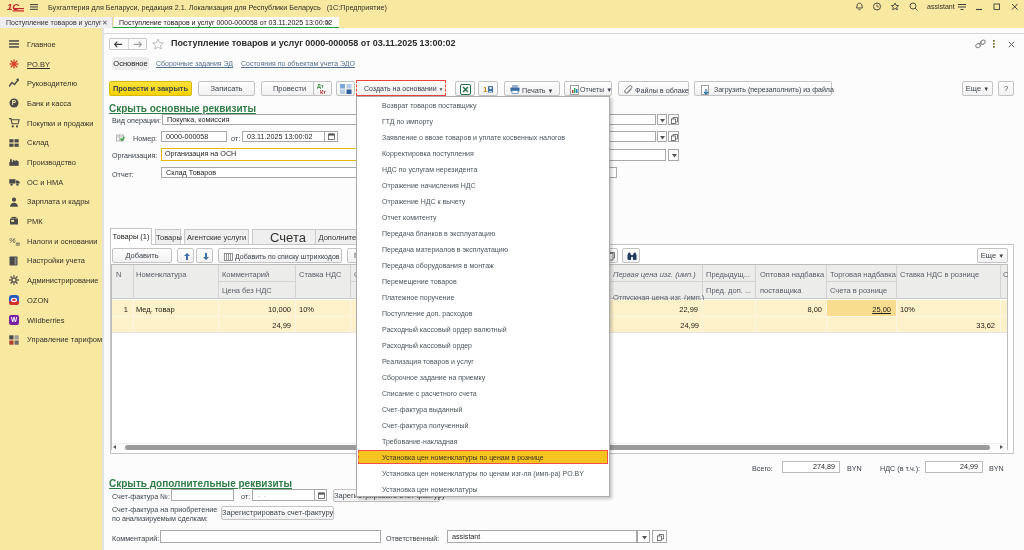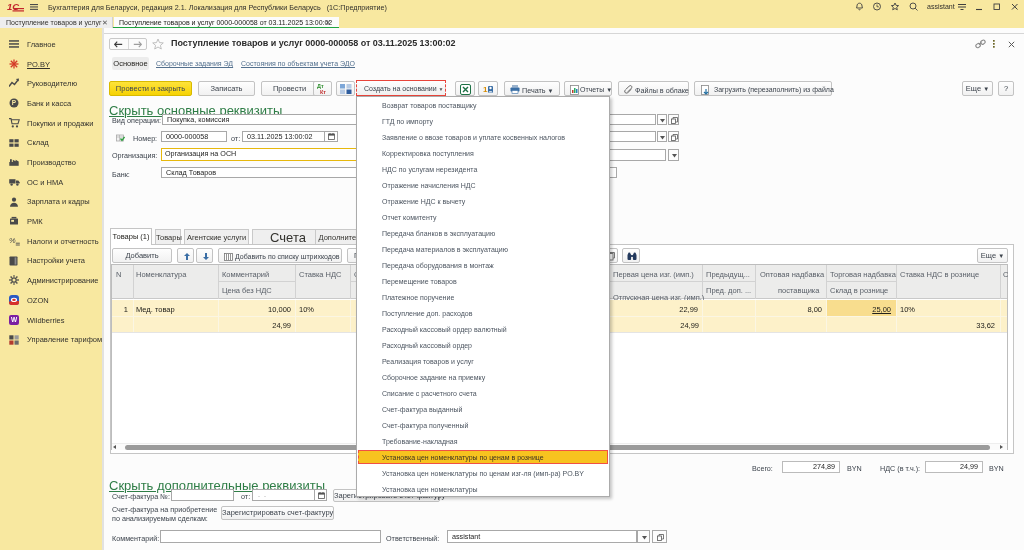--- a/index.html
+++ b/index.html
@@ -3,21 +3,21 @@
 <style>
 *{margin:0;padding:0;box-sizing:border-box;}
 html,body{width:1024px;height:550px;overflow:hidden;}
 body{font-family:"Liberation Sans",sans-serif;position:relative;background:#fcfcfc;color:#333;}
 .abs{position:absolute;}
 svg{display:block;}
 .lbl{position:absolute;font-size:7.2px;color:#3c434c;white-space:nowrap;}
 .inp{position:absolute;background:#fff;border:1px solid #a8a8a8;font-size:7.2px;color:#1e1e1e;white-space:nowrap;}
 .btn{position:absolute;background:linear-gradient(#fefefe,#f1f1f1);border:1px solid #c3c3c3;border-radius:2px;font-size:7.5px;color:#3c434c;text-align:center;white-space:nowrap;}
 .sq{position:absolute;background:#fdfdfd;border:1px solid #a8a8a8;color:#555;text-align:center;}
-.glink{position:absolute;font-size:13px;color:#2e7d46;text-decoration:underline;white-space:nowrap;}
+.glink{position:absolute;font-size:10px;color:#2e7d46;text-decoration:underline;white-space:nowrap;font-weight:bold;}
 .mi{position:absolute;font-size:7px;color:#4c5560;white-space:nowrap;}
 .th{position:absolute;font-size:7.5px;color:#5a6069;white-space:nowrap;}
 .td{position:absolute;font-size:7.5px;color:#22211c;white-space:nowrap;}
 .si{position:absolute;font-size:7.5px;color:#33322e;white-space:nowrap;}
 </style></head>
 <body>
 <div class="abs" style="left:0;top:0;width:1024px;height:13px;background:#f8e8a0;"></div>
 <div class="abs" style="left:7px;top:2px;width:18px;height:10px;">
 <svg width="18" height="10" viewBox="0 0 18 10">
 <text x="0" y="8" font-size="9.5" font-weight="bold" font-style="italic" fill="#c2252b" font-family="Liberation Sans">1С</text>
@@ -155,21 +155,21 @@
     <div class="si" style="left:27px;top:189.1px;">РМК</div>
     <div class="abs" style="left:9px;top:208.0px;width:11px;height:10px;">
       <svg width="11" height="10" viewBox="0 0 11 10">
         <text x="0" y="6.8" font-size="7.5" fill="#4a4a4a" font-family="Liberation Sans" font-style="italic">%</text>
         <g stroke="#4a4a4a" stroke-width="0.9">
           <line x1="6.8" y1="7.2" x2="10.8" y2="7.2"></line>
           <line x1="6.8" y1="9" x2="10.8" y2="9"></line>
         </g>
       </svg>
     </div>
-    <div class="si" style="left:27px;top:208.8px;">Налоги и отчетность</div>
+    <div class="si" style="left:27px;top:208.8px;">Налоги и основании</div>
     <div class="abs" style="left:9px;top:227.7px;width:11px;height:10px;">
       <svg width="9" height="10" viewBox="0 0 9 10">
         <rect x="0.5" y="0.4" width="8" height="9.2" fill="#4a4a4a" rx="0.8"></rect>
         <rect x="5.6" y="1.4" width="1.8" height="7.2" fill="#8a8a8a"></rect>
       </svg>
     </div>
     <div class="si" style="left:27px;top:228px;">Настройки учета</div>
     <div class="abs" style="left:9px;top:247.4px;width:11px;height:10px;">
       <svg width="10" height="10" viewBox="0 0 10 10">
         <g fill="none" stroke="#4a4a4a" stroke-width="1.3">
@@ -252,21 +252,21 @@
     </svg>
   </div>
 <div class="abs" style="left:1008px;top:41px;width:7px;height:7px;">
     <svg width="7" height="7" viewBox="0 0 7 7">
       <path d="M0.8 0.8 L6.2 6.2 M6.2 0.8 L0.8 6.2" stroke="#5a5a5a" stroke-width="1"></path>
     </svg>
   </div>
 <div class="abs" style="left:112px;top:57px;width:37px;height:13px;background:#ececec;border-radius:2px;font-size:7.5px;color:#23221e;text-align:center;line-height:13px;">Основное</div>
 <div class="abs" style="left:156px;top:60px;font-size:7px;color:#53708e;text-decoration:underline;white-space:nowrap;">Сборочные задания ЭД</div>
 <div class="abs" style="left:241px;top:60px;font-size:7px;color:#53708e;text-decoration:underline;white-space:nowrap;">Состояния по объектам учета ЭДО</div>
-<div class="btn" style="left:109px;top:81px;width:83px;height:15px;background:linear-gradient(#fee33b,#f6d203);border-color:#d8ba00;line-height:13px;color:#3f4652;font-weight:normal;">Провести и закрыть</div>
+<div class="btn" style="left:109px;top:81px;width:83px;height:15px;background:linear-gradient(#fee33b,#f6d203);border-color:#d8ba00;line-height:13px;color:#3f4652;font-weight:bold;">Провести и закрыть</div>
 <div class="btn" style="left:198px;top:81px;width:57px;height:15px;line-height:13px;">Записать</div>
 <div class="btn" style="left:261px;top:81px;width:57px;height:15px;line-height:13px;">Провести</div>
 <div class="btn" style="left:313px;top:81px;width:19px;height:15px;">
     <span style="position:absolute;left:3px;top:1px;font-size:5.5px;color:#2f8f2f;font-weight:bold;">Дт</span>
     <span style="position:absolute;left:6px;top:7px;font-size:5.5px;color:#c03030;font-weight:bold;">Кт</span>
   </div>
 <div class="btn" style="left:336px;top:81px;width:19px;height:15px;">
     <svg style="position:absolute;left:3px;top:2px;" width="12" height="10" viewBox="0 0 12 10">
       <rect x="0" y="0" width="5" height="4.5" fill="#7da7d8"></rect>
       <rect x="6.5" y="0" width="5" height="4.5" fill="#b8cbe4"></rect>
@@ -369,21 +369,21 @@
     </svg>
   </div>
 <div class="lbl" style="left:112px;top:151px;">Организация:</div>
 <div class="abs" style="left:161px;top:147.5px;width:440px;height:13px;border:1.5px solid #e7b80c;background:#fff;font-size:7.2px;color:#1e1e1e;line-height:10px;padding-left:3px;white-space:nowrap;">Организация на ОСН</div>
 <div class="inp" style="left:560px;top:149px;width:106px;height:12px;"></div>
 <div class="sq" style="left:668px;top:149px;width:11px;height:12px;">
     <svg width="5" height="4" viewBox="0 0 5 4" style="position:absolute;left:2.5px;top:4px;">
       <path d="M0 0 L5 0 L2.5 3.5Z" fill="#555"></path>
     </svg>
   </div>
-<div class="lbl" style="left:112px;top:170px;">Банк:</div>
+<div class="lbl" style="left:112px;top:170px;">Отчет:</div>
 <div class="inp" style="left:161px;top:167px;width:456px;height:11px;line-height:9px;padding-left:4px;">Склад Товаров</div>
 <div class="abs" style="left:110px;top:244px;width:904px;height:210px;background:#fff;border:1px solid #c5c5c5;"></div>
 <div class="abs" style="left:110px;top:228px;width:42px;height:17px;background:#fff;border:1px solid #c5c5c5;border-bottom:none;font-size:7.5px;color:#23221e;text-align:center;line-height:15px;">Товары (1)</div>
 <div class="abs" style="left:155px;top:228.5px;width:26px;height:15.5px;background:#efefef;border:1px solid #c9c9c9;border-bottom:none;font-size:7.5px;color:#33322e;text-align:center;line-height:15px;">Товары</div>
 <div class="abs" style="left:184px;top:228.5px;width:65px;height:15.5px;background:#efefef;border:1px solid #c9c9c9;border-bottom:none;font-size:7.5px;color:#33322e;text-align:center;line-height:15px;">Агентские услуги</div>
 <div class="abs" style="left:252px;top:228.5px;width:72px;height:15.5px;background:#efefef;border:1px solid #c9c9c9;border-bottom:none;font-size:13px;color:#33322e;text-align:center;line-height:15px;">Счета расчетов</div>
 <div class="abs" style="left:315px;top:228.5px;width:61px;height:15.5px;background:#efefef;border:1px solid #c9c9c9;border-bottom:none;font-size:7.5px;color:#33322e;text-align:center;line-height:15px;">Дополнительно</div>
 <div class="btn" style="left:112px;top:248px;width:60px;height:15px;line-height:13px;">Добавить</div>
 <div class="btn" style="left:177px;top:248px;width:17px;height:15px;">
     <svg style="position:absolute;left:5.5px;top:4px;" width="6" height="7" viewBox="0 0 6 7">
@@ -434,31 +434,31 @@
     <div style="position:absolute;left:888px;top:0;width:1px;height:34px;background:#d2d2d2;"></div>
     <div style="position:absolute;left:106px;top:16px;width:77px;height:1px;background:#d2d2d2;"></div>
     <div style="position:absolute;left:238px;top:16px;width:352px;height:1px;background:#d2d2d2;"></div>
     <div style="position:absolute;left:590px;top:16px;width:53px;height:1px;background:#d2d2d2;"></div>
     <div style="position:absolute;left:714px;top:16px;width:70px;height:1px;background:#d2d2d2;"></div>
     <div class="th" style="left:4px;top:5px;">N</div>
     <div class="th" style="left:24px;top:5px;">Номенклатура</div>
     <div class="th" style="left:110px;top:5px;">Комментарий</div>
     <div class="th" style="left:187px;top:5px;">Ставка НДС</div>
     <div class="th" style="left:242px;top:5px;">С</div>
-    <div class="th" style="left:501px;top:5px;">Первая цена изг. (имп.)</div>
+    <div class="th" style="left:501px;top:5px;font-style:italic;">Первая цена изг. (имп.)</div>
     <div class="th" style="left:594px;top:5px;">Предыдущ...</div>
     <div class="th" style="left:648px;top:5px;">Оптовая надбавка</div>
     <div class="th" style="left:718px;top:5px;">Торговая надбавка</div>
     <div class="th" style="left:788px;top:5px;">Ставка НДС в рознице</div>
     <div class="th" style="left:891px;top:5px;">С</div>
     <div class="th" style="left:110px;top:21px;">Цена без НДС</div>
     <div class="th" style="left:501px;top:28px;">Отпускная цена изг. (имп.)</div>
     <div class="th" style="left:594px;top:21px;">Пред. доп. ...</div>
-    <div class="th" style="left:666px;top:21px;">поставщика</div>
-    <div class="th" style="left:718px;top:21px;">Склад в рознице</div>
+    <div class="th" style="left:648px;top:21px;">поставщика</div>
+    <div class="th" style="left:718px;top:21px;">Счета в рознице</div>
     <div style="position:absolute;left:0;top:35px;width:895px;height:32px;background:#fdf1c9;"></div>
     <div style="position:absolute;left:715px;top:35px;width:69px;height:16px;background:#f8dd8e;"></div>
     <div style="position:absolute;left:21px;top:35px;width:1px;height:32px;background:#fbf6e3;"></div>
     <div style="position:absolute;left:106px;top:35px;width:1px;height:32px;background:#fbf6e3;"></div>
     <div style="position:absolute;left:183px;top:35px;width:1px;height:32px;background:#fbf6e3;"></div>
     <div style="position:absolute;left:238px;top:35px;width:1px;height:32px;background:#fbf6e3;"></div>
     <div style="position:absolute;left:590px;top:35px;width:1px;height:32px;background:#fbf6e3;"></div>
     <div style="position:absolute;left:643px;top:35px;width:1px;height:32px;background:#fbf6e3;"></div>
     <div style="position:absolute;left:714px;top:35px;width:1px;height:32px;background:#fbf6e3;"></div>
     <div style="position:absolute;left:784px;top:35px;width:1px;height:32px;background:#fbf6e3;"></div>

